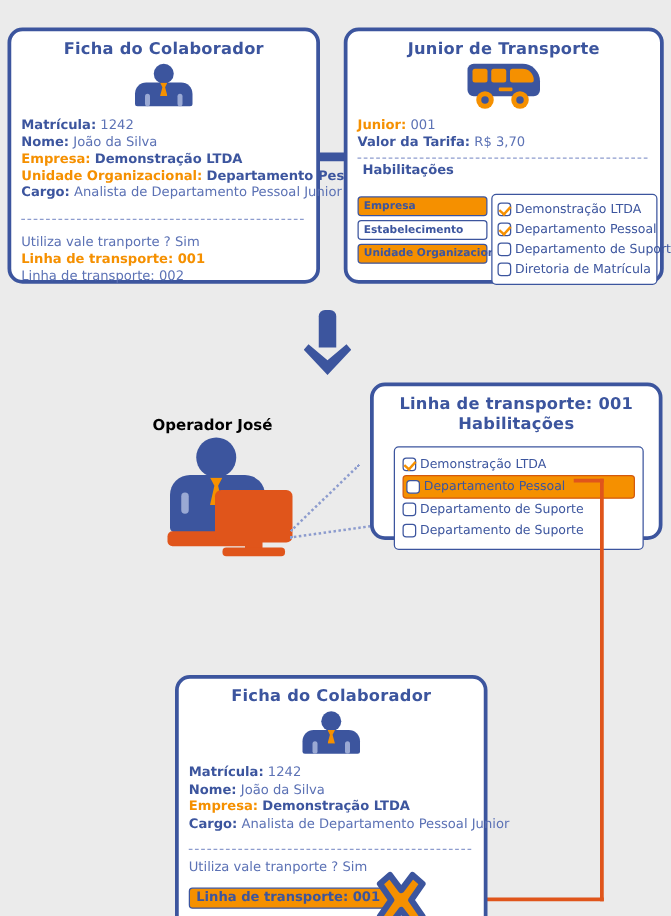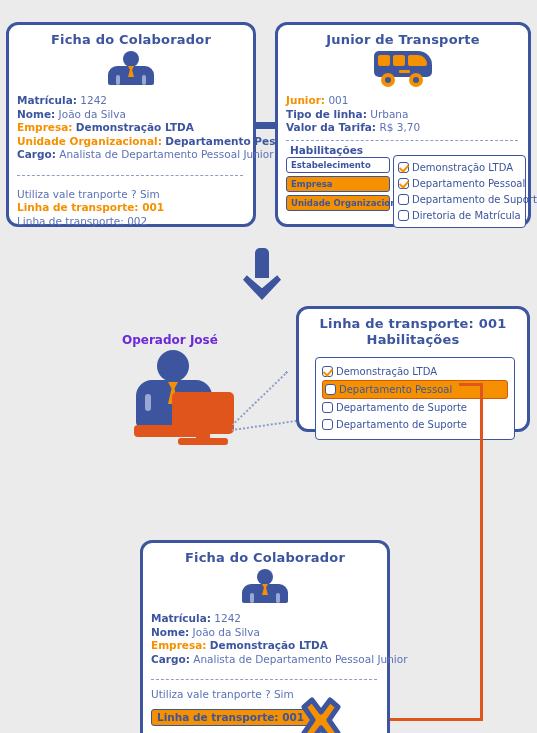--- a/index.html
+++ b/index.html
@@ -138,21 +138,21 @@
   .op .head{position:absolute;left:37px;top:0;width:32px;height:32px;border-radius:50%;background:#3c559e;}
   .op .body{position:absolute;left:16px;top:30px;width:76px;height:46px;background:#3c559e;border-radius:16px 16px 4px 4px;}
   .op .tie{position:absolute;left:48px;top:32px;width:10px;height:22px;background:#f59000;
       clip-path:polygon(0 0,100% 0,65% 30%,100% 100%,0 100%,35% 30%);}
   .op .arm-l{position:absolute;left:25px;top:44px;width:6px;height:17px;background:#9aa9d4;border-radius:3px;}
   .op .arm-r{position:absolute;left:78px;top:44px;width:6px;height:17px;background:#9aa9d4;border-radius:3px;}
   .op .legs{position:absolute;left:14px;top:75px;width:66px;height:12px;background:#e0551b;border-radius:4px;}
   .op .mon{position:absolute;left:52px;top:42px;width:62px;height:42px;background:#e0551b;border-radius:5px;}
   .op .stand{position:absolute;left:76px;top:82px;width:14px;height:8px;background:#e0551b;}
   .op .base{position:absolute;left:58px;top:88px;width:50px;height:7px;background:#e0551b;border-radius:3px;}
-  .op-name{position:absolute;left:122px;top:313px;color:#6d28d9;font-weight:bold;font-size:12px;}
+  .op-name{position:absolute;left:122px;top:313px;color:#000000;font-weight:bold;font-size:12px;}
 </style>
 </head>
 <body>
 
 <div class="stage">
 
   <div class="bluebar" style="left:250px;top:102px;width:28px;height:7px;"></div>
 
   <div class="card" style="left:6px;top:2px;width:250px;height:205px;">
     <div class="card-title" style="margin-top:7px;">Ficha do Colaborador</div>
@@ -209,36 +209,32 @@
       <div class="tire t1"></div>
         <div class="tire t2"></div>
     </div>
 
     <div style="margin:7px 0 0 8px;">
       <div class="row">
         <span class="lab or">Junior:</span>
         <span class="val">001</span>
       </div>
       <div class="row">
-        <span class="lab">Tipo de linha:</span>
-        <span class="val">Urbana</span>
-      </div>
-      <div class="row">
         <span class="lab">Valor da Tarifa:</span>
         <span class="val">R$ 3,70</span>
       </div>
     </div>
 
     <div class="dashsep" style="margin:5px 10px 0 8px;"></div>
 
     <div class="hb-label" style="margin:3px 0 0 12px;">Habilitações</div>
 
     <div style="position:absolute;left:8px;top:132px;width:104px;">
+      <div class="scopebox on" style="margin-bottom:3px;">Empresa</div>
       <div class="scopebox" style="margin-bottom:3px;">Estabelecimento</div>
-      <div class="scopebox on" style="margin-bottom:3px;">Empresa</div>
       <div class="scopebox on">Unidade Organizacional</div>
     </div>
 
     <div class="chkbox" style="position:absolute;left:115px;top:130px;width:133px;">
       <div class="chk">
         <span class="cb checked"></span>
         <span class="ctext">Demonstração LTDA</span>
       </div>
       <div class="chk">
         <span class="cb checked"></span>

